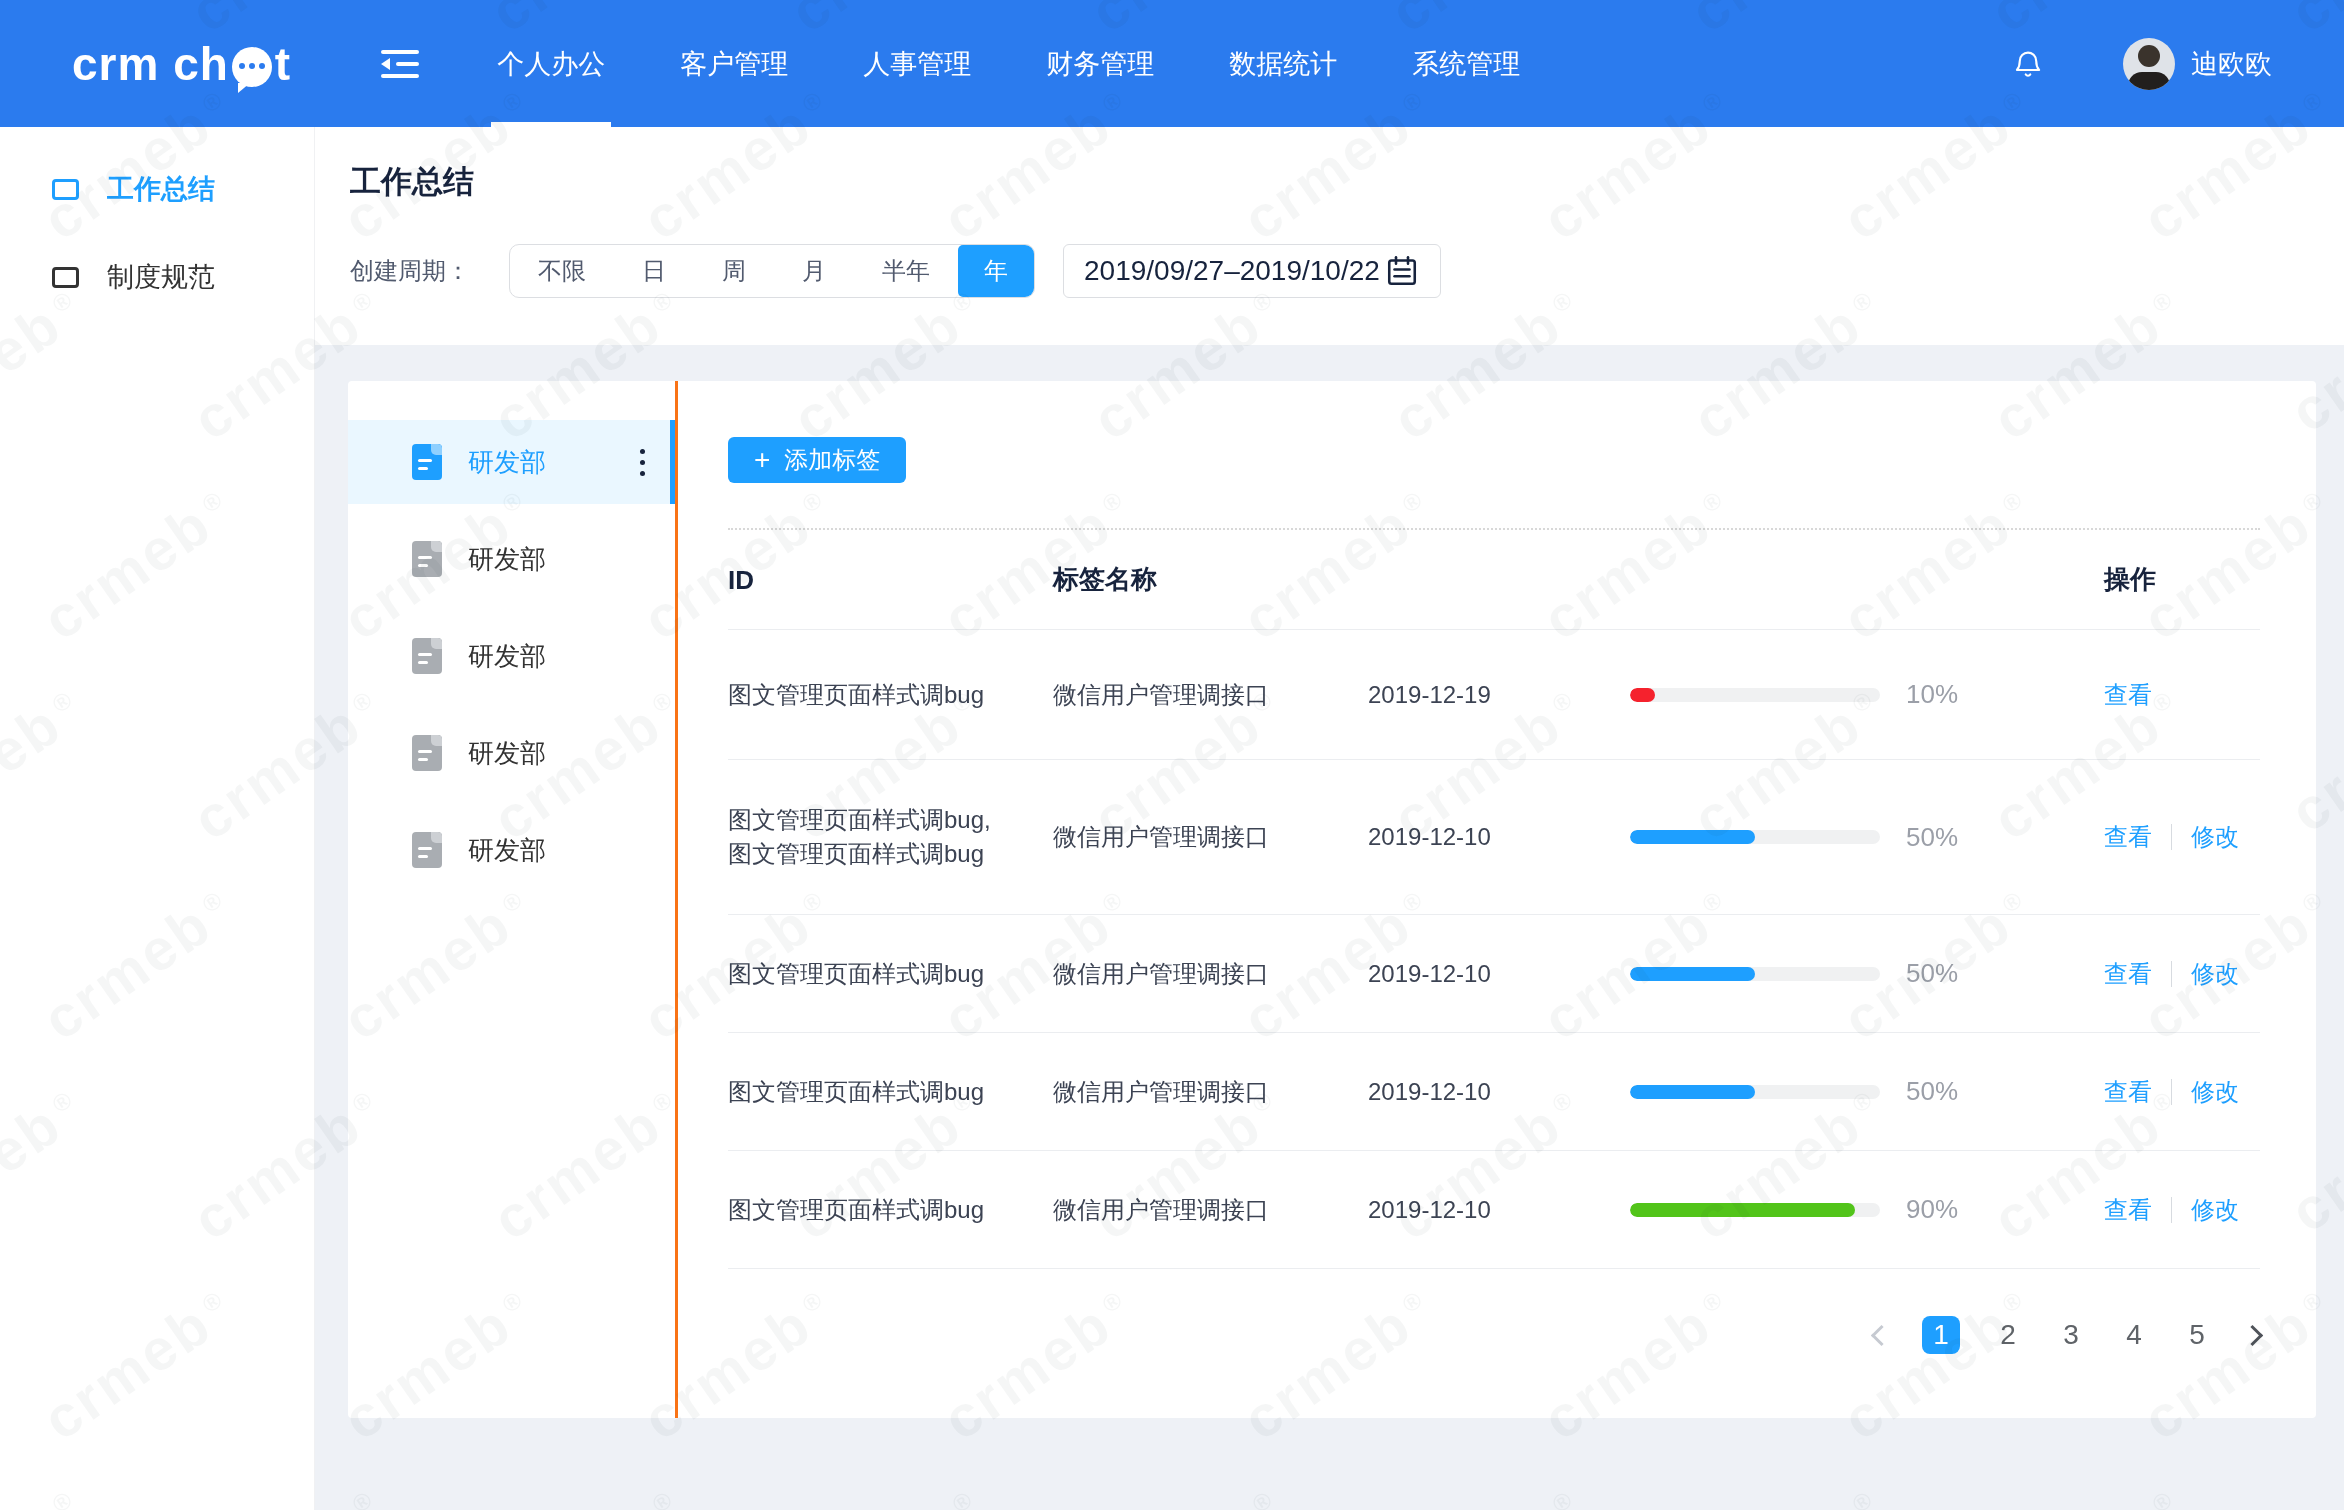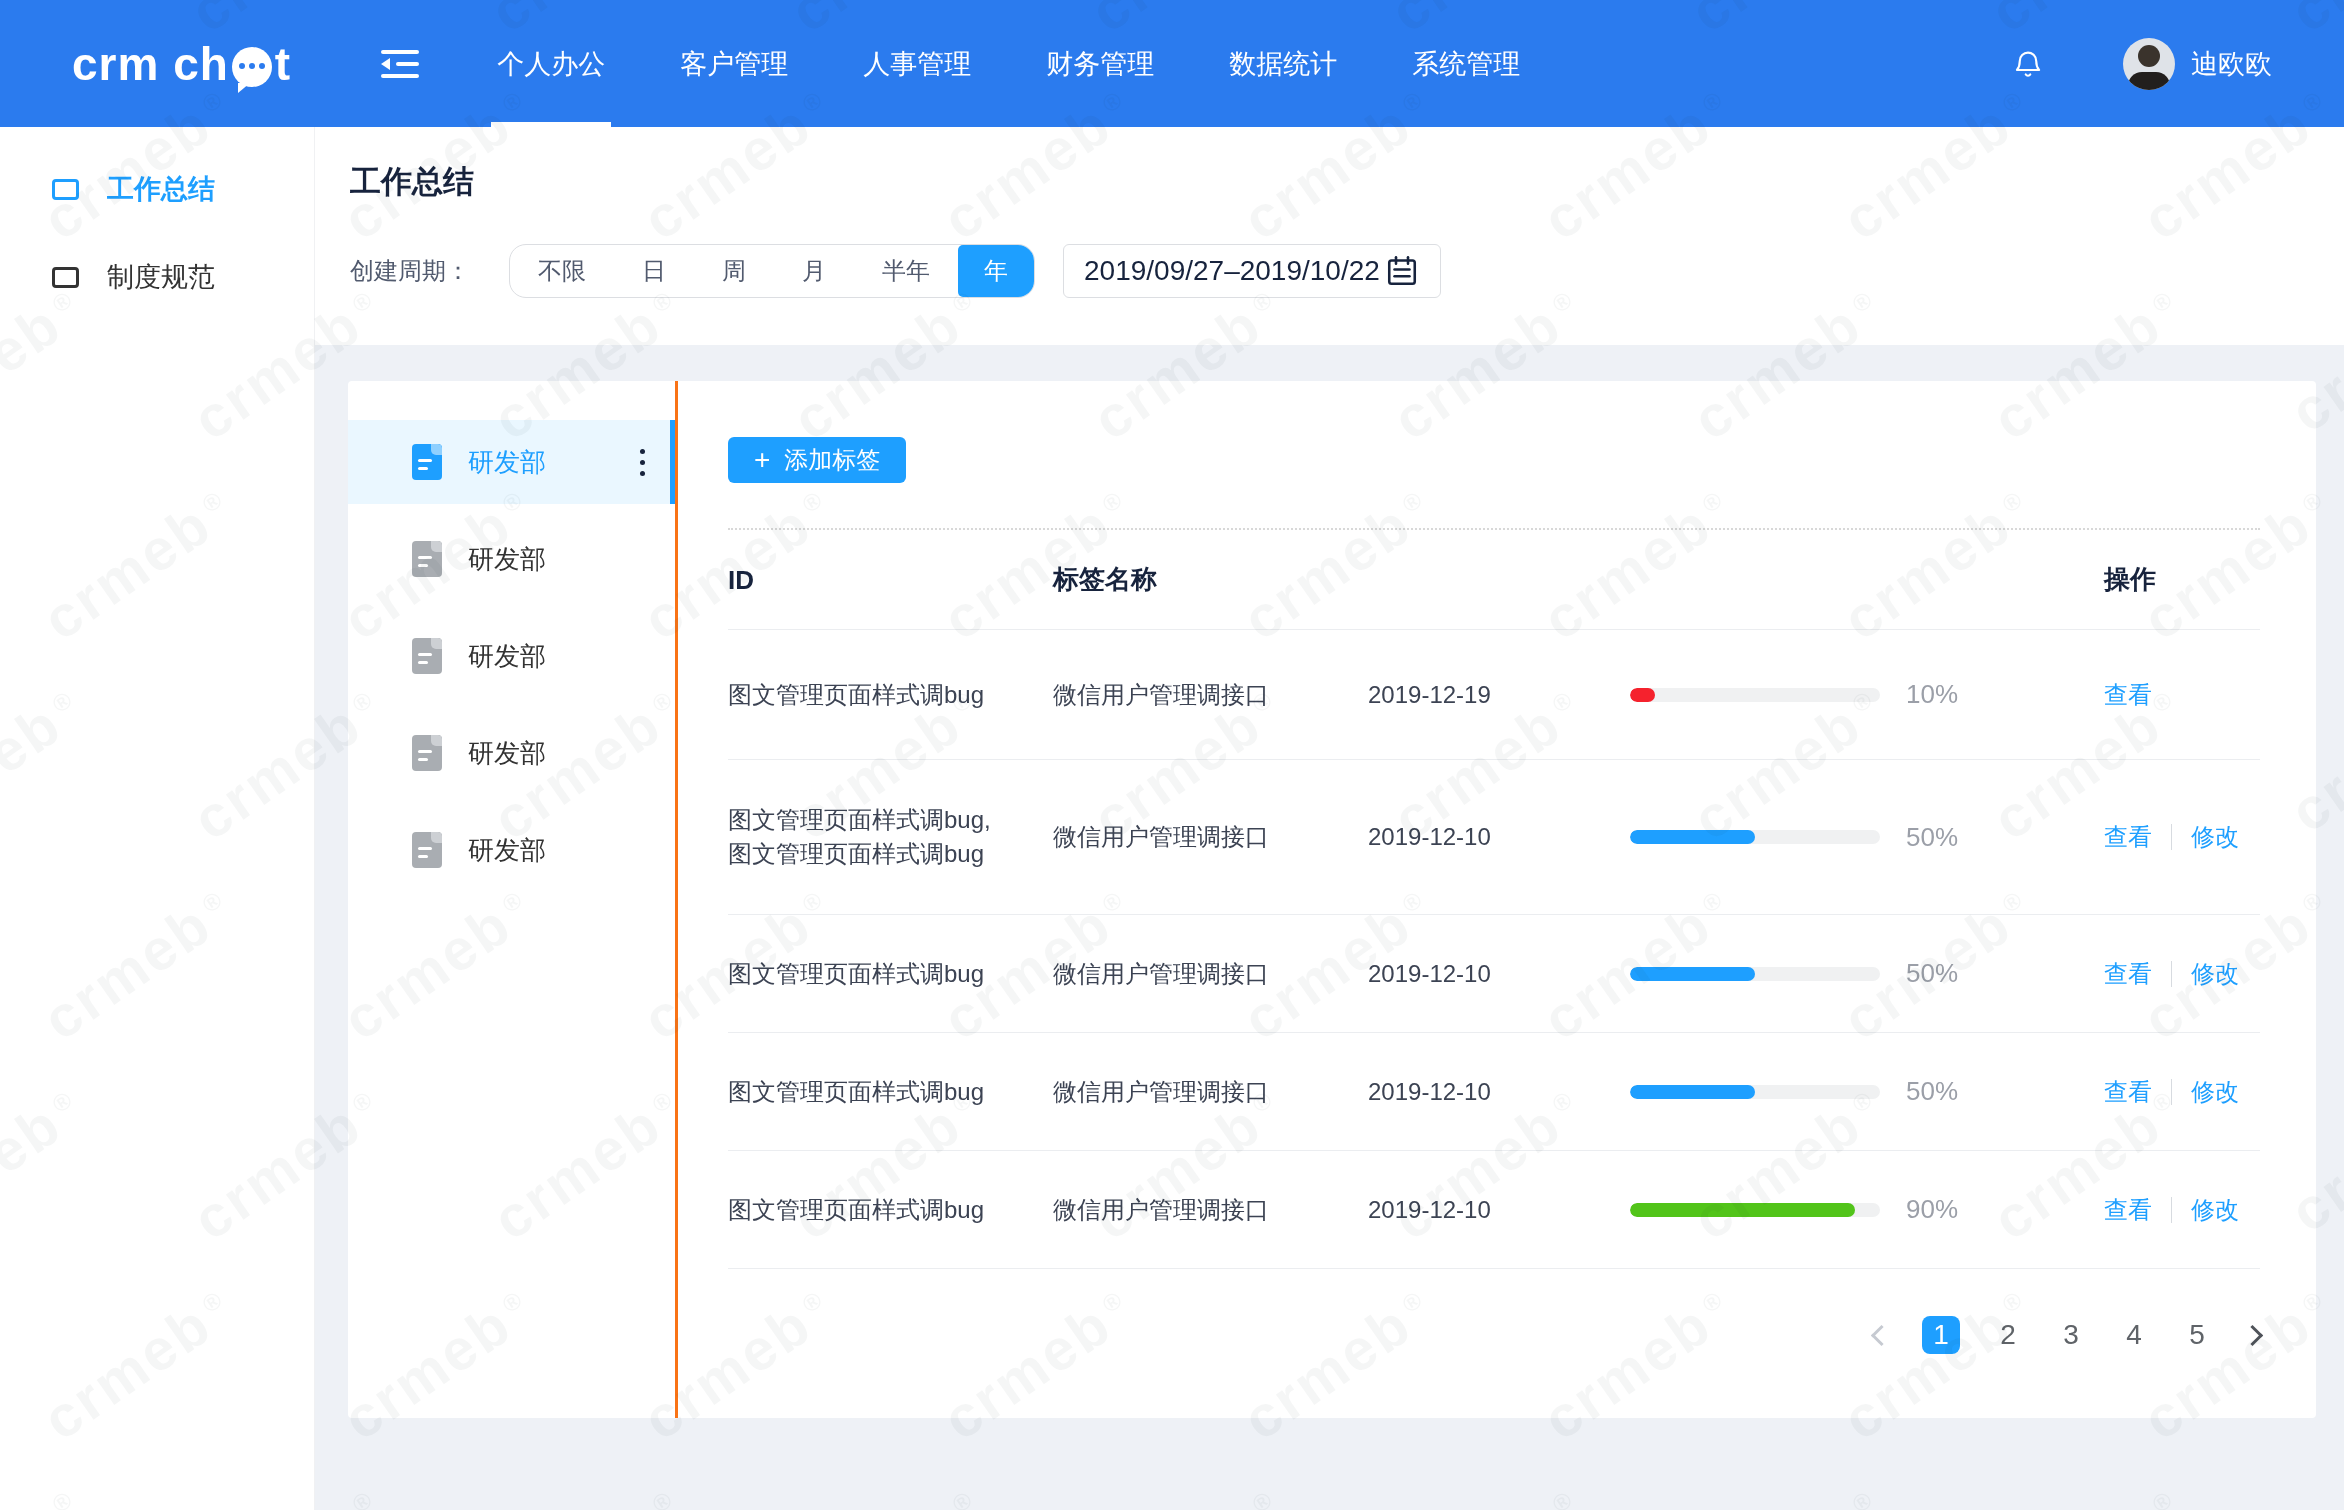--- a/index.html
+++ b/index.html
@@ -57,21 +57,21 @@
   .sitem .sq { width:27px; height:21px; border:3px solid currentColor; border-radius:4px;
                margin-right:28px; flex-shrink:0; }
   .sitem.active { color:#1E9FFF; font-weight:700; }
 
   
   .topbar { position:absolute; top:127px; left:315px; right:0; height:218px; background:#fff; z-index:4; }
   .page-title { position:absolute; left:35px; top:34px; font-size:31px; font-weight:700; color:#17233d; }
   .filter-row { position:absolute; left:35px; top:117px; display:flex; align-items:center; }
   .filter-label { font-size:24px; color:#515a6e; margin-right:39px; }
   .pgroup { display:flex; align-items:stretch; height:54px; border:1px solid #dcdee2;
-            border-radius:17px; background:#fff; overflow:hidden; }
+            border-radius:10px; background:#fff; overflow:hidden; }
   .pbtn { display:flex; align-items:center; padding:0 28px; font-size:24px; color:#515a6e; cursor:pointer; }
   .pbtn.active { background:#1E9FFF; color:#fff; border-radius:5px; padding:0 26px; }
   .date-input { margin-left:28px; width:378px; height:54px; border:1px solid #dcdee2; border-radius:6px;
                 display:flex; align-items:center; justify-content:space-between; padding:0 20px;
                 background:#fff; cursor:pointer; }
   .date-text { font-size:28px; color:#17233d; }
   .cal { width:36px; height:36px; }
 
   
   .workspace { position:absolute; top:345px; left:315px; right:0; bottom:0; background:#EEF1F6; }

